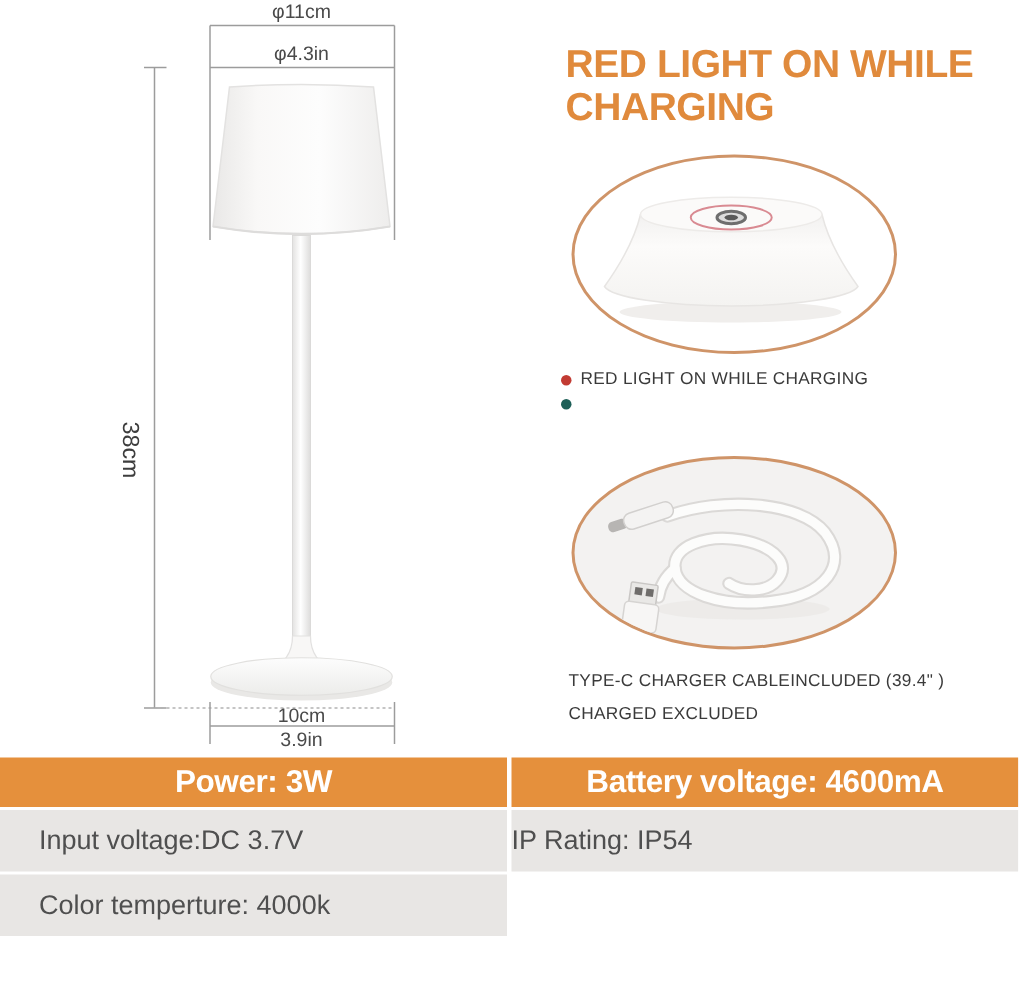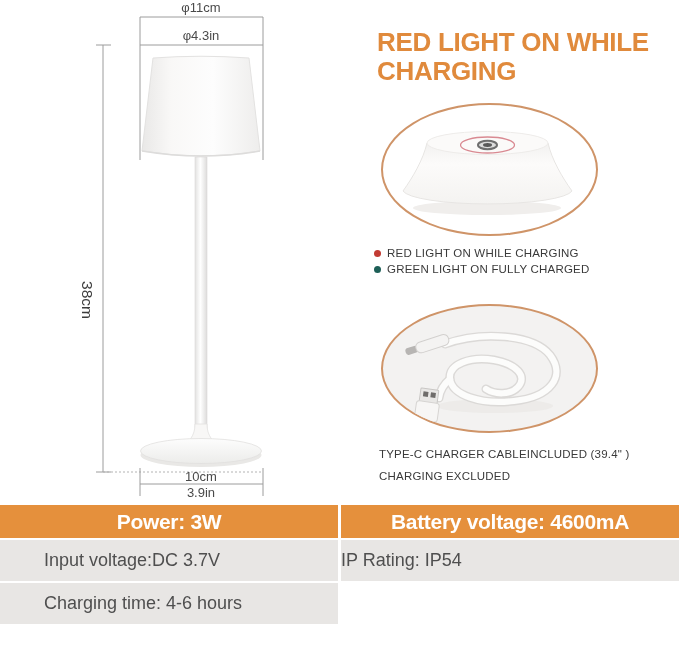--- a/index.html
+++ b/index.html
@@ -42,21 +42,21 @@
     column-gap:3px;row-gap:2px;background:#fff;
   }
   .spec-header{
     background:#e5903c;color:#fff;font-weight:bold;font-size:21px;letter-spacing:-0.3px;
     display:flex;align-items:center;justify-content:center;
   }
   .spec-cell{
     background:#e8e6e4;color:#4f4f4f;font-size:18px;
     display:flex;align-items:center;
   }
-  .spec-cell.col-left{padding-left:44px;}
+  .spec-cell.col-left{padding-left:26px;}
   .spec-cell.col-right{}
 </style>
 </head>
 <body>
 
 <div id="stage">
 
   <svg id="lamp-svg" width="340" height="500" viewBox="0 0 340 500">
     <defs>
       <linearGradient id="shadeGrad" x1="0" y1="0" x2="1" y2="0">
@@ -125,21 +125,20 @@
     </svg>
   </div>
 
   <div class="bullets">
     <div class="bullet-row">
       <span class="bullet-dot" style="background: rgb(194, 59, 51);"></span>
       <span class="bullet-label">RED LIGHT ON WHILE CHARGING</span>
     </div>
     <div class="bullet-row">
       <span class="bullet-dot" style="background: rgb(29, 95, 87);"></span>
-      <span class="bullet-label">GREEN LIGHT ON FULLY CHARGED</span>
     </div>
   </div>
 
   <div class="oval" id="oval-cable">
     <svg width="209" height="121" viewBox="0 0 209 121">
       <ellipse cx="112" cy="100" rx="58" ry="7" fill="#eae8e6" opacity="0.7"></ellipse>
       <g fill="none" stroke-linecap="round">
         <path d="M62,38 C98,25 150,28 167,49 C183,70 168,91 131,95 C97,99 69,89 67,73 C65,58 88,50 111,54 C133,58 145,70 135,81 C128,89 112,89 103,83" stroke="#dbd9d7" stroke-width="9"></path>
         <path d="M67,73 C61,78 57,84 56,92" stroke="#dbd9d7" stroke-width="9"></path>
         <path d="M62,38 C98,25 150,28 167,49 C183,70 168,91 131,95 C97,99 69,89 67,73 C65,58 88,50 111,54 C133,58 145,70 135,81 C128,89 112,89 103,83" stroke="#fcfcfb" stroke-width="6.2"></path>
@@ -153,27 +152,27 @@
         <rect x="-9" y="-14" width="18" height="14" rx="1" fill="#e9e8e6" stroke="#c9c7c5" stroke-width="1"></rect>
         <rect x="-6" y="-11" width="5" height="5" fill="#6f6d6b"></rect>
         <rect x="1.5" y="-11" width="5" height="5" fill="#6f6d6b"></rect>
         <rect x="-11.5" y="-1" width="23" height="19" rx="3" fill="#f7f6f5" stroke="#d6d4d2" stroke-width="1"></rect>
       </g>
     </svg>
   </div>
 
   <div class="cable-note">
     <div>TYPE-C CHARGER CABLEINCLUDED (39.4" )</div>
-    <div>CHARGING EXCLUDED</div>
+    <div>CHARGED EXCLUDED</div>
   </div>
 
   <div class="spec-table">
     <div class="spec-header">Power: 3W</div>
     <div class="spec-header">Battery voltage: 4600mA</div>
 
     <div class="spec-cell col-left">Input voltage:DC 3.7V</div>
     <div class="spec-cell col-right">IP Rating: IP54</div>
 
+    <div class="spec-cell col-left">Color temperture: 4000k</div>
 
-    <div class="spec-cell col-left">Charging time: 4-6 hours</div>
   </div>
 
 </div>
 
 </body></html>

